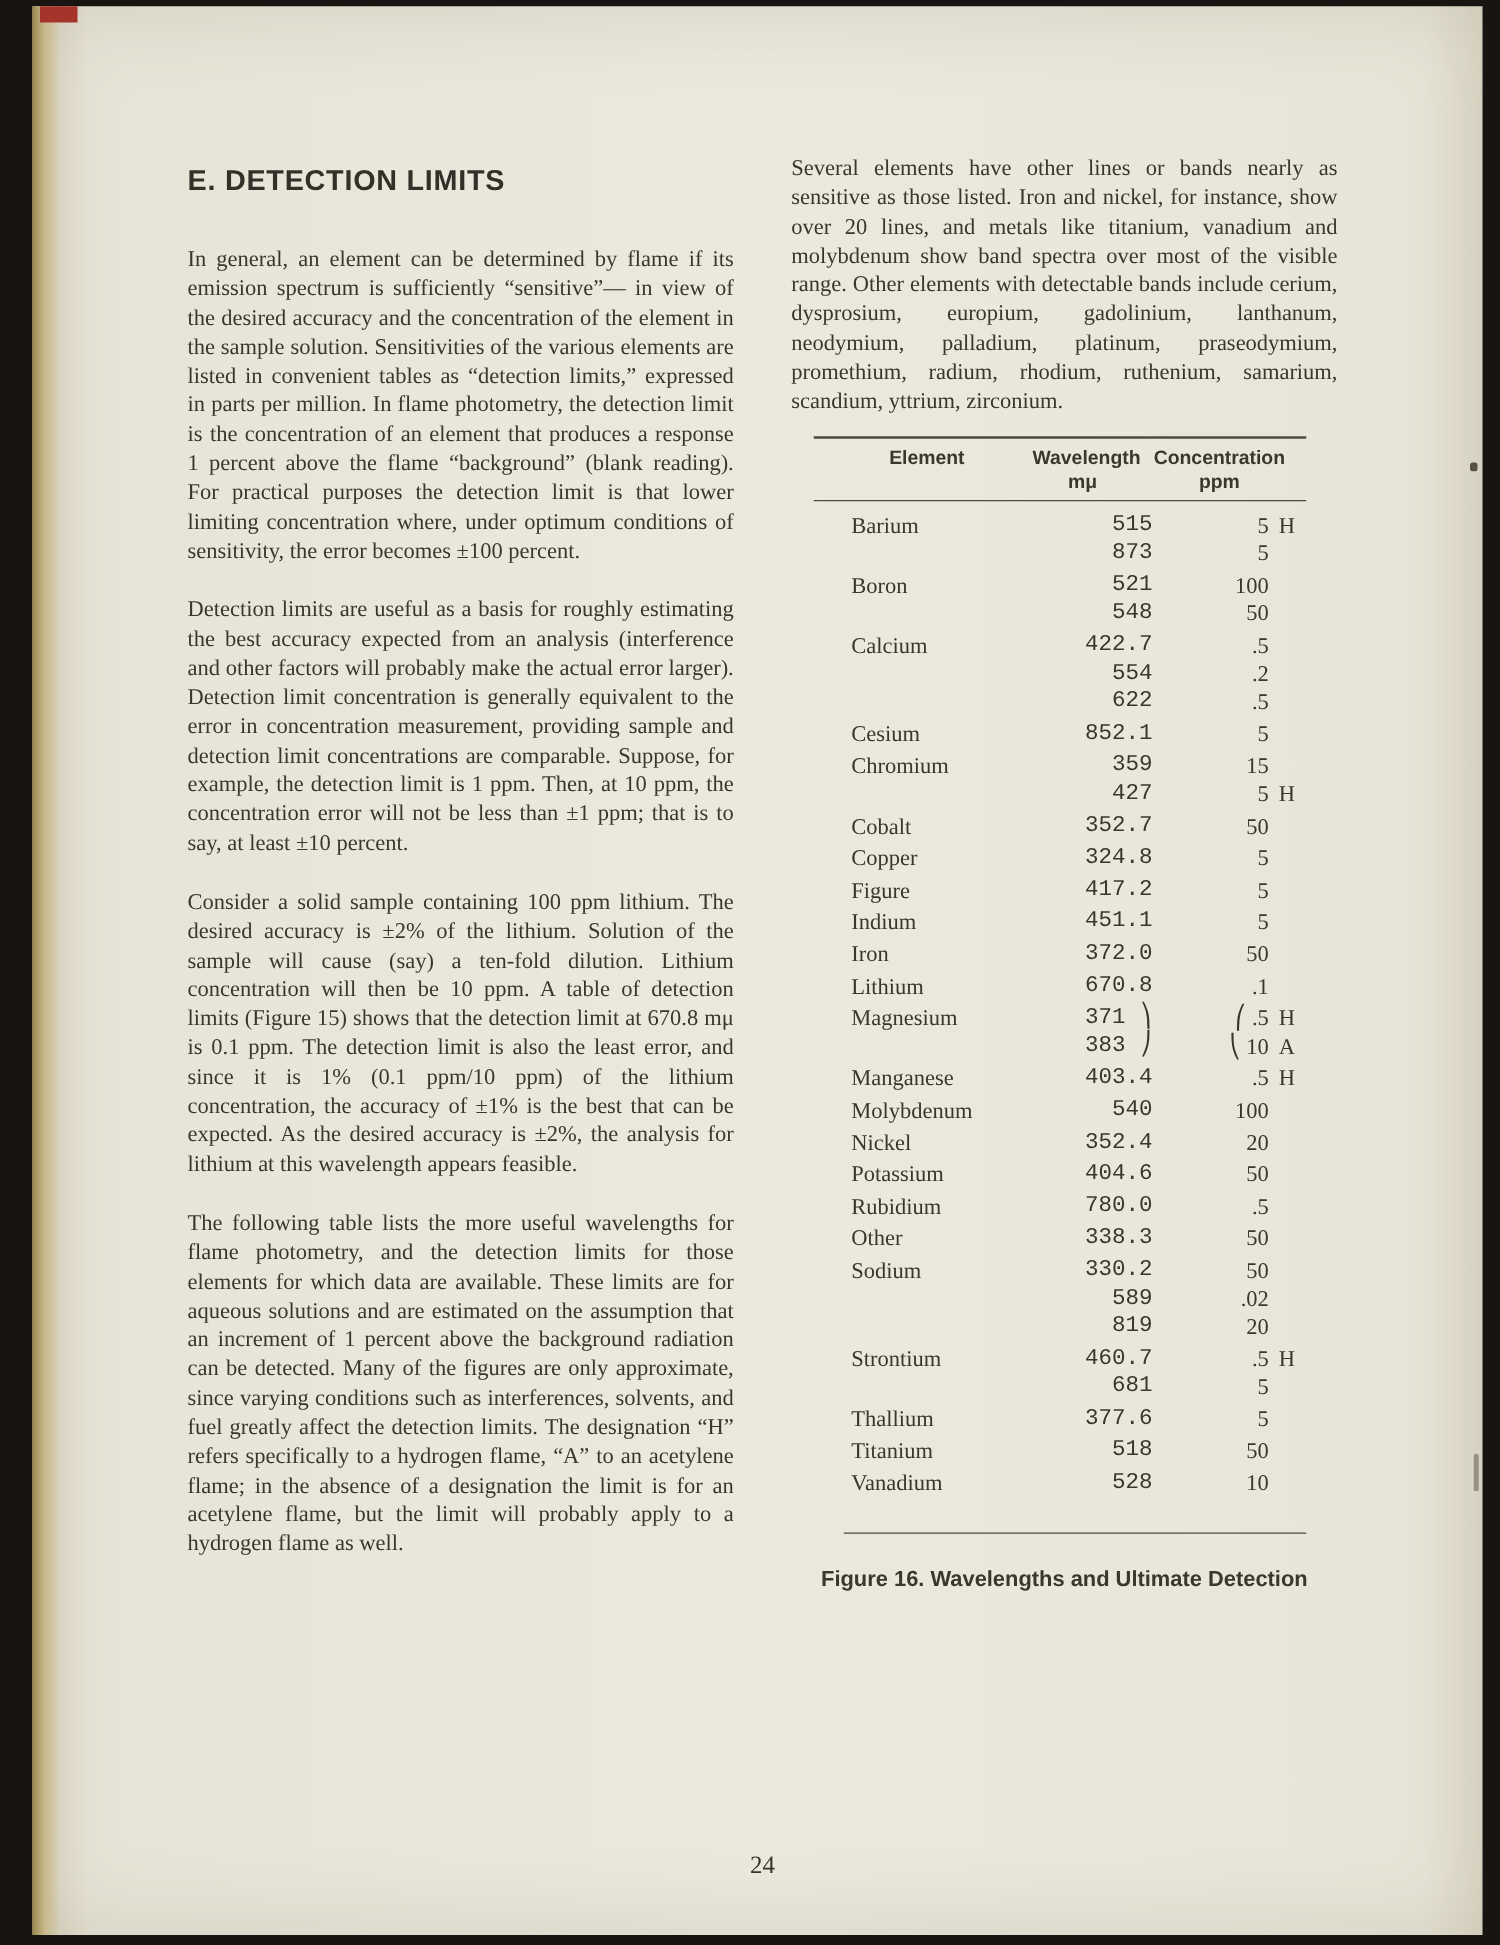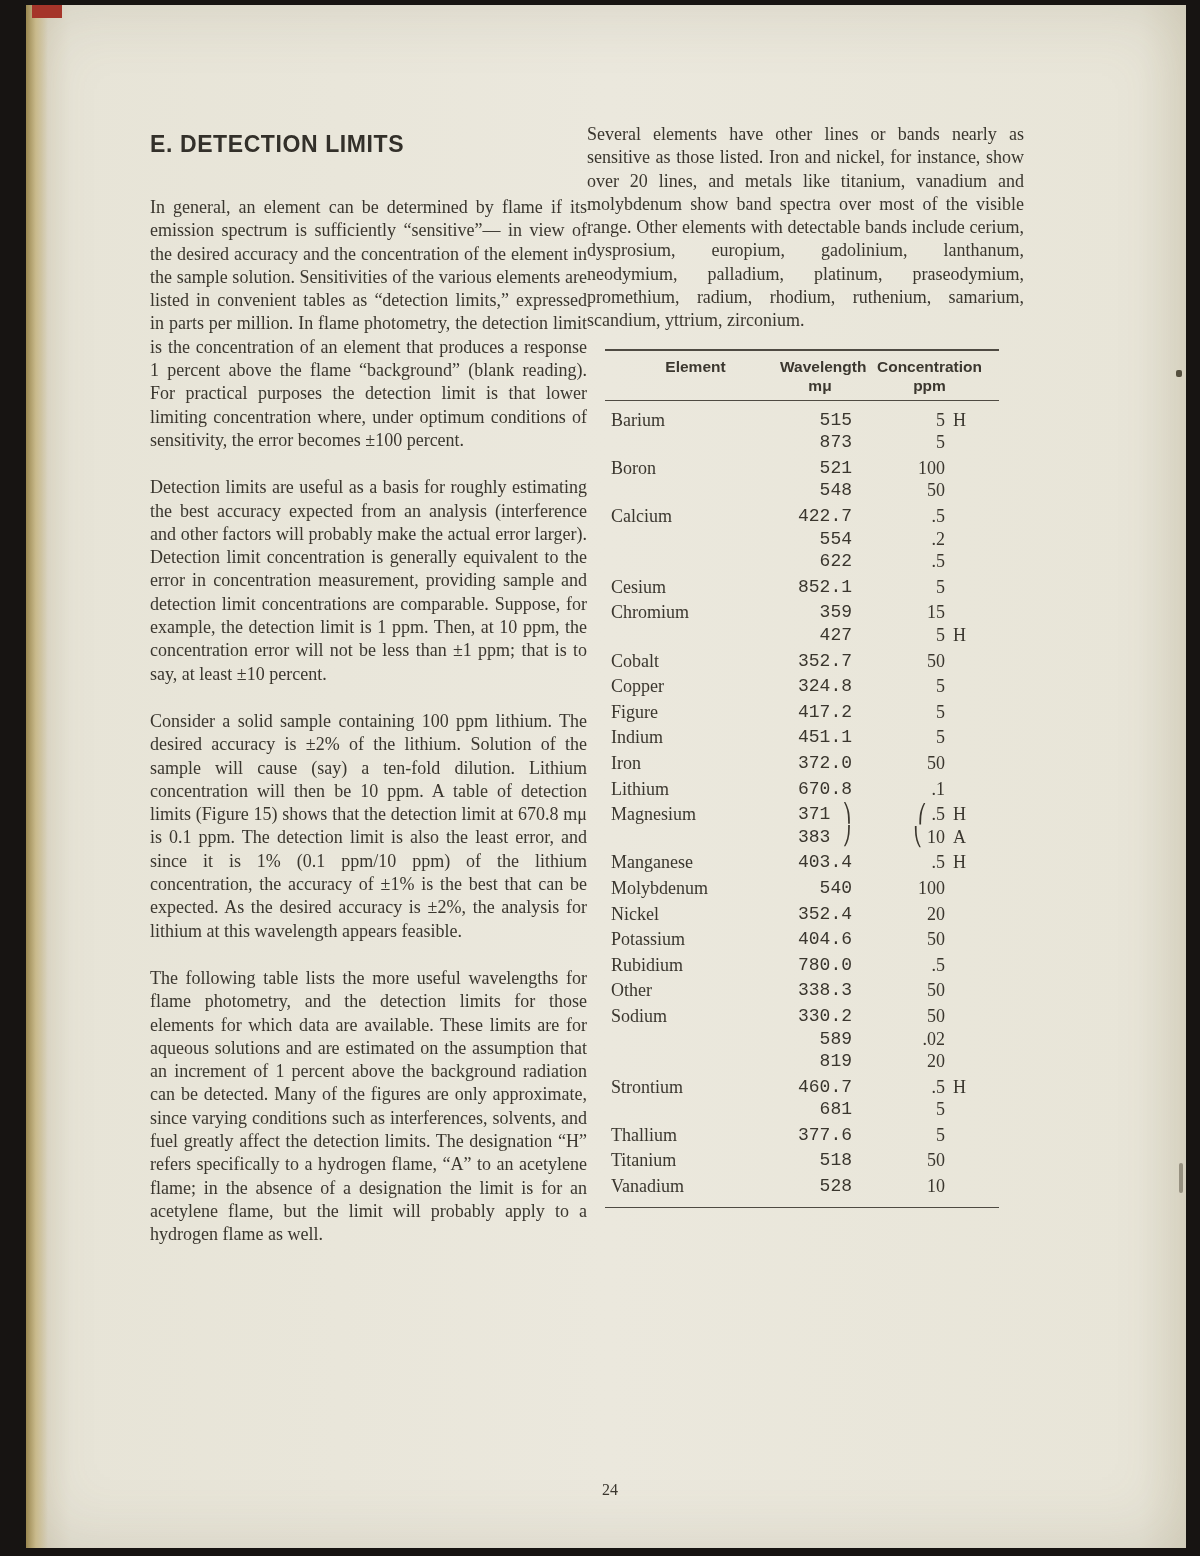--- a/index.html
+++ b/index.html
@@ -17,21 +17,21 @@
     position:absolute;left:0;top:0;width:22px;height:100%;
     background:linear-gradient(90deg,#9a8750 0,#c9ba8c 45%,rgba(233,230,218,0) 100%);
   }
   .red-mark{position:absolute;left:6px;top:0;width:30px;height:13px;background:#a5352a;}
   .speck{position:absolute;background:#55503f;border-radius:2px;}
   .speck.s1{right:4px;top:365px;width:6px;height:7px;}
   .speck.s2{right:3px;top:1158px;width:4px;height:30px;opacity:.5;}
 
   .columns{
     position:absolute;left:124px;top:118px;width:920px;
-    display:flex;color:#38342c;
+    display:flex;gap:46px;color:#38342c;
   }
   .col{width:437px;}
 
   .heading{
     font-family:"Liberation Sans","DejaVu Sans",sans-serif;
     font-size:23px;font-weight:bold;letter-spacing:.6px;color:#33302a;
     margin:8px 0 38px 0;
   }
   .body-par{
     font-size:18px;line-height:23.3px;text-align:justify;
@@ -42,36 +42,36 @@
   .table-wrap{margin:16px 0 0 18px;width:394px;font-size:18px;color:#3a362e;}
   .thead{
     display:grid;grid-template-columns:175px 80px 139px;
     border-top:2px solid #4e4a42;border-bottom:1.5px solid #4e4a42;
     padding:6px 0 5px 0;
     font-family:"Liberation Sans","DejaVu Sans",sans-serif;
     font-weight:bold;font-size:15.5px;line-height:19px;color:#3b372f;
   }
   .thead .h-el{text-align:center;padding-left:6px;}
   .thead .h-wl,.thead .h-c{text-align:center;}
-  .tbody{padding:8px 0 6px 0;border-bottom:1.5px solid #4e4a42;}
+  .tbody{padding:8px 0 25px 0;border-bottom:1.5px solid #4e4a42;margin-left:24px;}
   .tgroup{margin-bottom:3px;}
   .tline{display:grid;grid-template-columns:175px 72px 93px 54px;line-height:22.6px;}
   .c-el{padding-left:6px;text-align:left;}
   .c-wl{text-align:right;font-family:Liberation Mono, monospace;}
   .c-val{text-align:right;}
   .c-flag{text-align:left;padding-left:8px;}
 
   .caption{
     margin-top:24px;text-align:center;
     font-family:"Liberation Sans","DejaVu Sans",sans-serif;
     font-weight:bold;font-size:17.5px;line-height:25px;color:#3b372f;
   }
   .page-number{
     position:absolute;left:124px;top:1476px;width:920px;text-align:center;
-    font-size:16px;color:#3a362e;
+    font-size:20px;color:#3a362e;
   }
 </style>
 </head>
 <body>
 
 <div class="page">
   <div class="spine"></div>
   <div class="red-mark"></div>
   <div class="speck s1"></div>
   <div class="speck s2"></div>
@@ -339,19 +339,20 @@
                 <span class="c-el">Vanadium</span>
                 <span class="c-wl">528</span>
                 <span class="c-val">10</span>
                 <span class="c-flag"></span>
               </div>
             </div>
           </div>
       </div>
 
       <div class="caption">
+        <div>Figure 16. Wavelengths and Ultimate Detection</div>
       </div>
     </div>
 
   </div>
 
   <div class="page-number">24</div>
 </div>
 
 </body></html>

